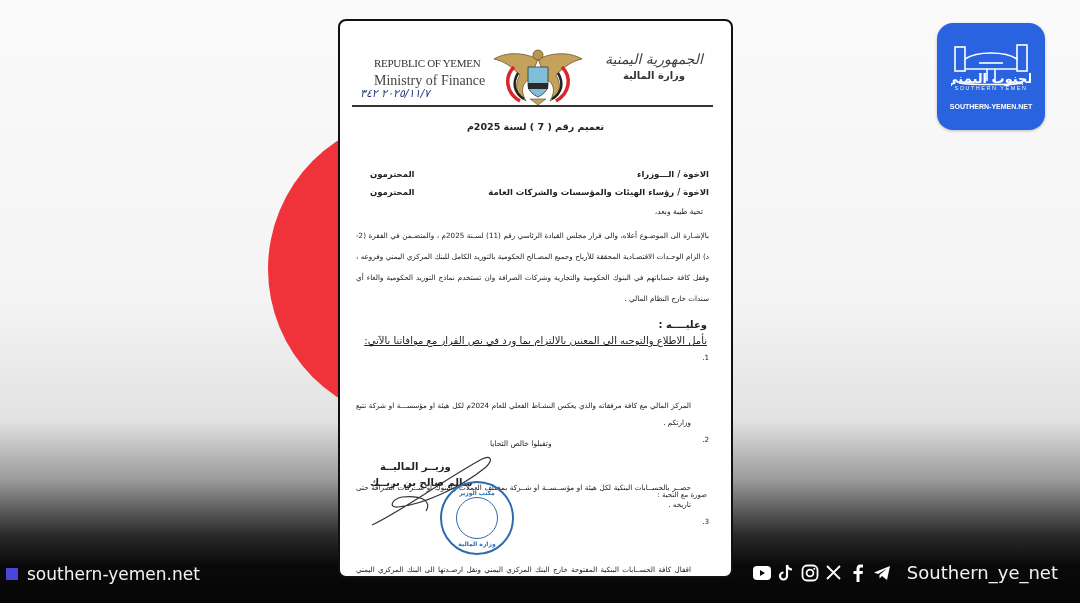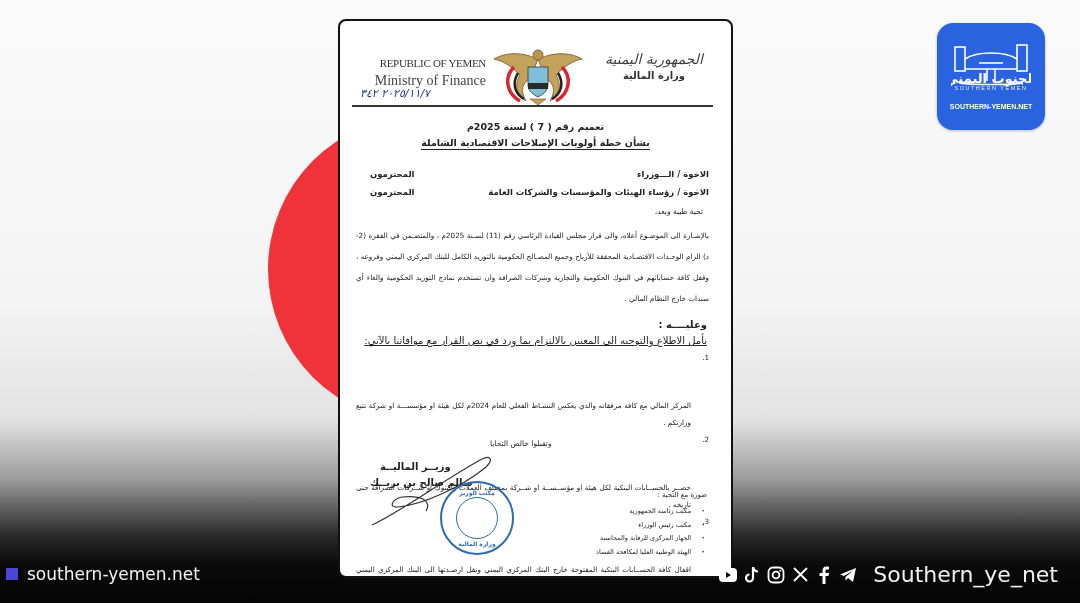--- a/index.html
+++ b/index.html
@@ -21,21 +21,21 @@
     left: 338px; top: 19px;
     width: 395px; height: 559px;
     background: #ffffff;
     border: 2px solid #111;
     border-radius: 8px;
     overflow: hidden;
     color: #222;
   }
   
   .lh { position: absolute; top: 22px; left: 0; right: 0; height: 60px; }
-  .lh-en { position: absolute; left: 34px; top: 14px; width: 112px; text-align: right; font-family: "Liberation Serif", serif; }
+  .lh-en { position: absolute; left: 34px; top: 14px; width: 112px; text-align: left; font-family: "Liberation Serif", serif; }
   .lh-en .l1 { font-size: 11px; letter-spacing: -0.3px; color: #333; }
   .lh-en .l2 { font-size: 14px; color: #444; margin-top: 4px; }
   .lh-ar { position: absolute; right: 22px; top: 8px; width: 110px; text-align: center; direction: rtl; font-family: "DejaVu Serif", serif; }
   .lh-ar .l1 { font-size: 14px; color: #404040; font-style: italic; }
   .lh-ar .l2 { font-size: 10px; color: #333; margin-top: 3px; font-weight: bold; }
   .emblem { position: absolute; left: 150px; top: 2px; width: 96px; height: 62px; }
   .ref-hand { position: absolute; left: 20px; top: 66px; font-size: 11px; color: #2a3a7a; font-style: italic; letter-spacing: 1px; }
   .hline { position: absolute; left: 12px; right: 18px; top: 84px; height: 1.5px; background: #333; }
 
   .ar { direction: rtl; font-family: "DejaVu Sans", sans-serif; }
@@ -76,21 +76,21 @@
   .logo-art { position: absolute; left: 14px; top: 16px; width: 80px; height: 58px; }
   .logo-sub { position: absolute; left: 0; right: 0; top: 62px; font-size: 5.5px; letter-spacing: 1.5px; font-family: "Liberation Sans", sans-serif; opacity: 0.9; }
   .logo-url { position: absolute; left: 0; right: 0; top: 80px; font-size: 7px; font-weight: bold; font-family: "Liberation Sans", sans-serif; }
 
   
   .footer-left { position: absolute; left: 6px; top: 564px; display: flex; align-items: center; gap: 9px; }
   .footer-left .sq { width: 12px; height: 12px; background: #4a46d8; }
   .footer-left .site { color: #f2f2f2; font-family: "DejaVu Sans", sans-serif; font-size: 17px; }
   .footer-right { position: absolute; right: 22px; top: 562px; display: flex; align-items: center; gap: 6px; }
   .footer-right .ic { width: 18px; height: 18px; display: flex; align-items: center; justify-content: center; }
-  .footer-right .handle { color: #f2f2f2; font-family: "DejaVu Sans", sans-serif; font-size: 22px; margin-left: 10px; }
+  .footer-right .handle { color: #f2f2f2; font-family: "DejaVu Sans", sans-serif; font-size: 18px; margin-left: 10px; }
 </style>
 </head>
 <body>
 
 <div class="red-circle"></div>
 
 <div class="doc-frame">
   <div class="lh">
     <div class="lh-en">
       <div class="l1">REPUBLIC OF YEMEN</div>
@@ -110,21 +110,20 @@
     </svg>
     <div class="lh-ar ar">
       <div class="l1">الجمهورية اليمنية</div>
       <div class="l2">وزارة المالية</div>
     </div>
   </div>
   <div class="ref-hand">٢٠٢٥/١١/٧ ٣٤٢</div>
   <div class="hline"></div>
 
   <div class="title1 ar">تعميم رقم ( 7 ) لسنة 2025م</div>
-  <div class="title2 ar"><span>بشأن خطة أولويات الإصلاحات الاقتصادية الشاملة</span></div>
 
   <div class="addr ar" style="top:148px;">
     <span>الاخوة / الـــوزراء</span>
     <span>المحترمون</span>
   </div>
   <div class="addr ar" style="top:166px;">
     <span>الاخوة / رؤساء الهيئات والمؤسسات والشركات العامة</span>
     <span>المحترمون</span>
   </div>
 
@@ -157,34 +156,20 @@
   <div class="sig-title ar">وزيــر الماليــة</div>
   <div class="sig-name ar">سالم صالح بن بريــك</div>
 
   <div class="stamp">
     <div class="stamp-txt ar" style="top:6px;">مكتب الوزير</div>
     <div class="stamp-inner"></div>
     <div class="stamp-txt ar" style="bottom:6px;">وزارة المالية</div>
   </div>
 
   <div class="cc-head ar">صورة مع التحية :</div>
-  <ul class="cc-list ar">
-    <li>
-        <span>مكتب رئاسة الجمهورية</span>
-      </li>
-    <li>
-        <span>مكتب رئيس الوزراء</span>
-      </li>
-    <li>
-        <span>الجهاز المركزي للرقابة والمحاسبة</span>
-      </li>
-    <li>
-        <span>الهيئة الوطنية العليا لمكافحة الفساد</span>
-      </li>
-  </ul>
 </div>
 
 <div class="logo">
   <svg class="logo-art" viewBox="0 0 80 58">
     <g fill="none" stroke="#fff" stroke-width="1.6">
       <rect x="4" y="8" width="10" height="24"></rect>
       <rect x="66" y="6" width="10" height="26"></rect>
       <path d="M14 20 C26 12 54 12 66 20"></path>
       <path d="M14 30 L66 30"></path>
       <path d="M28 24 L52 24"></path>

